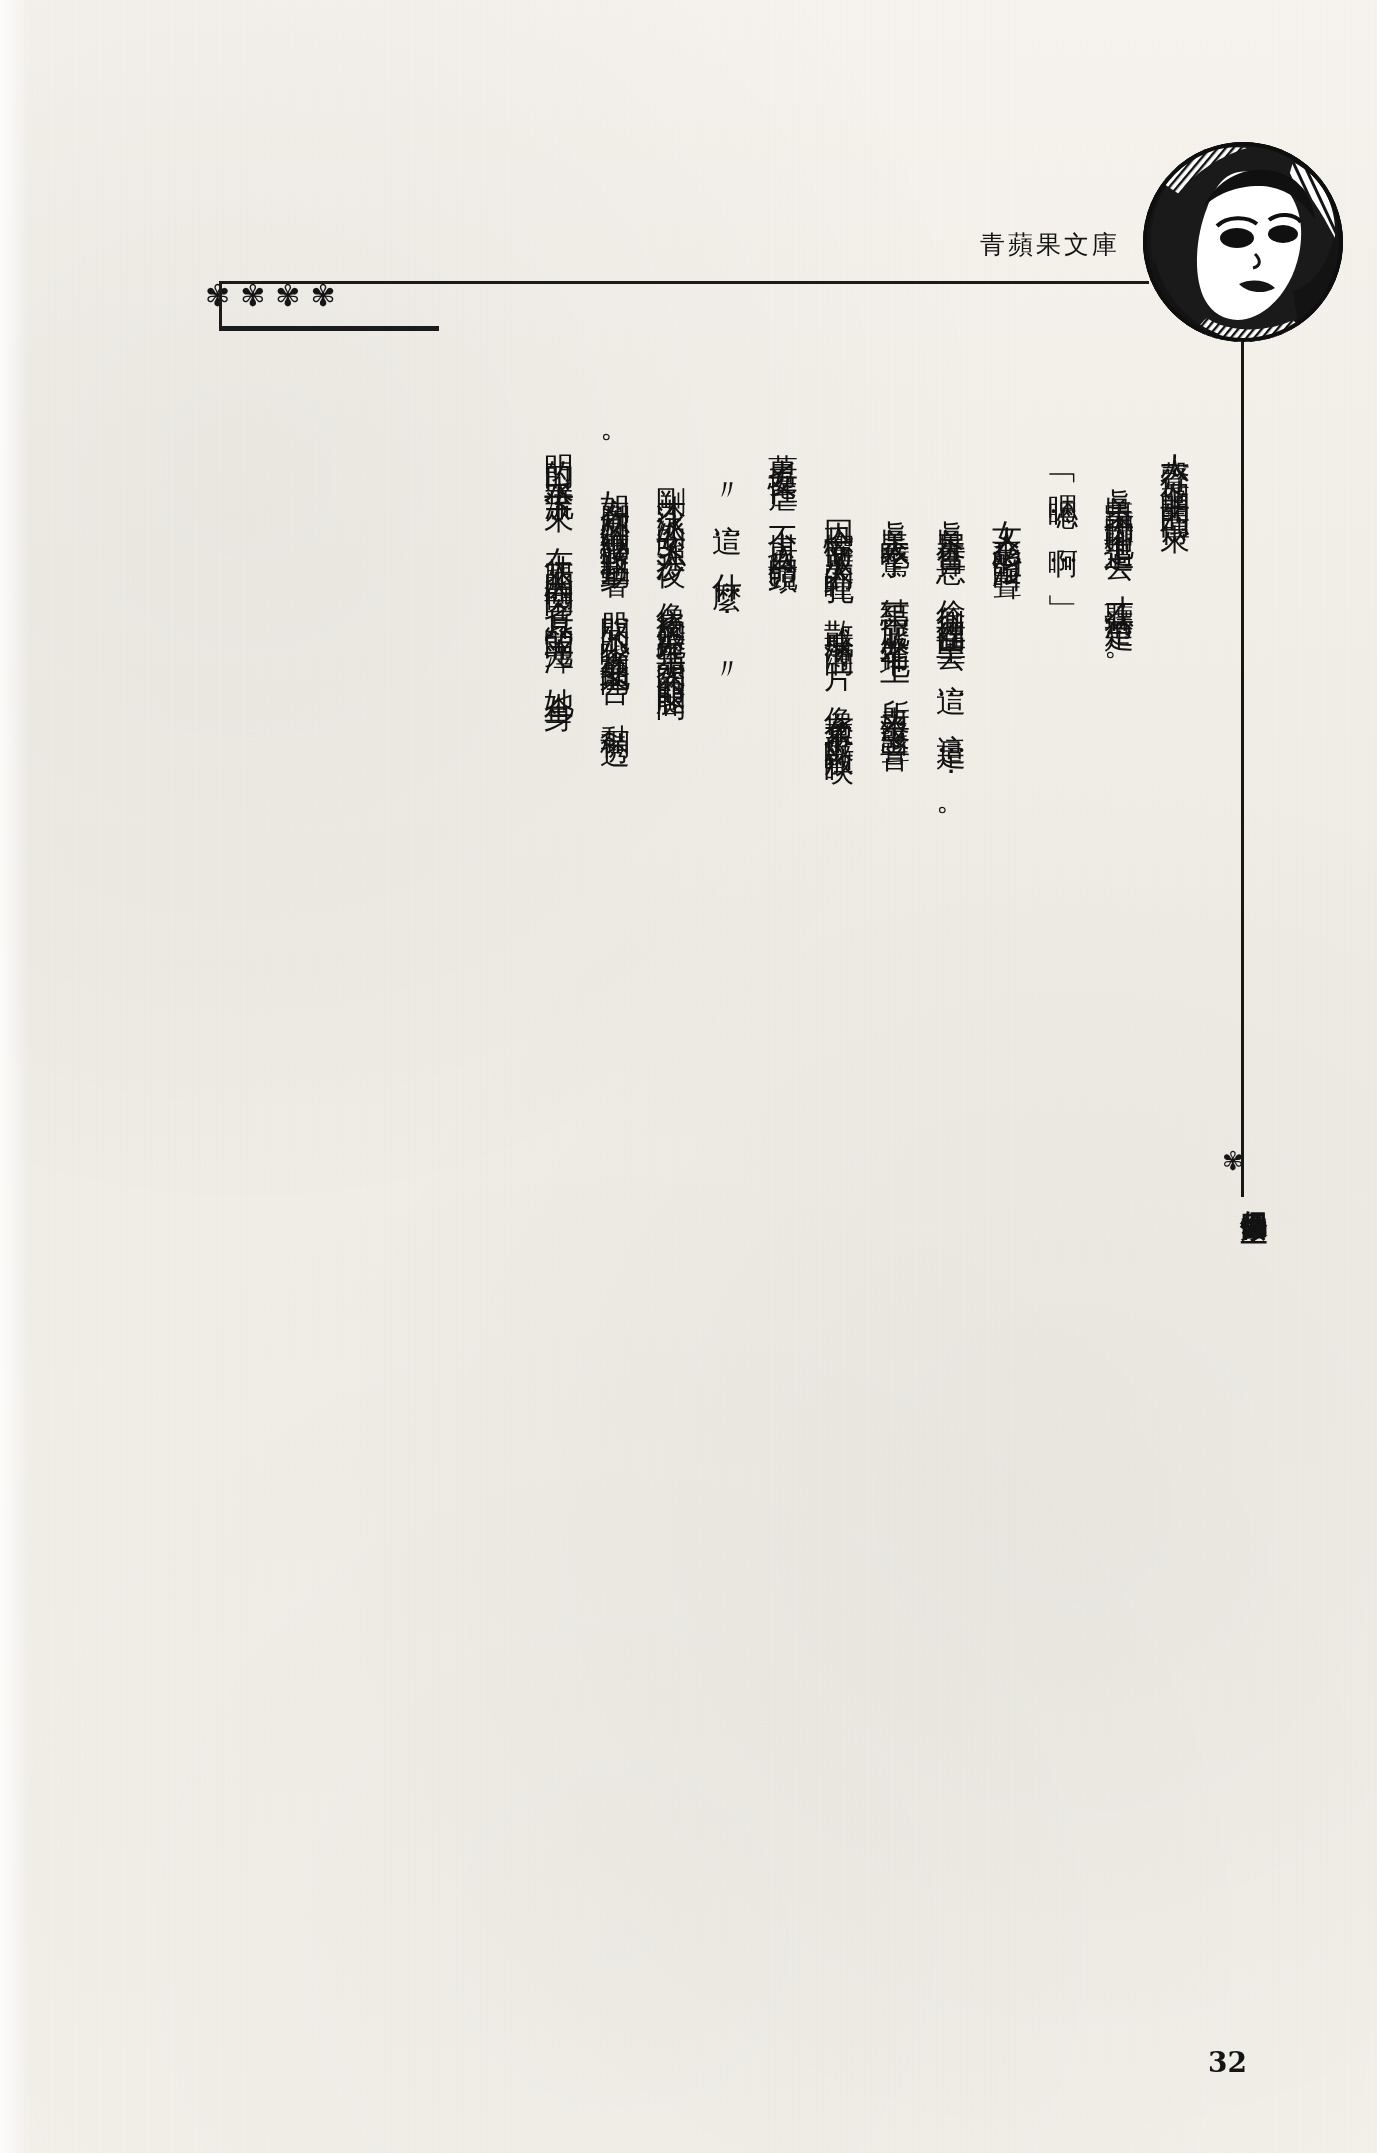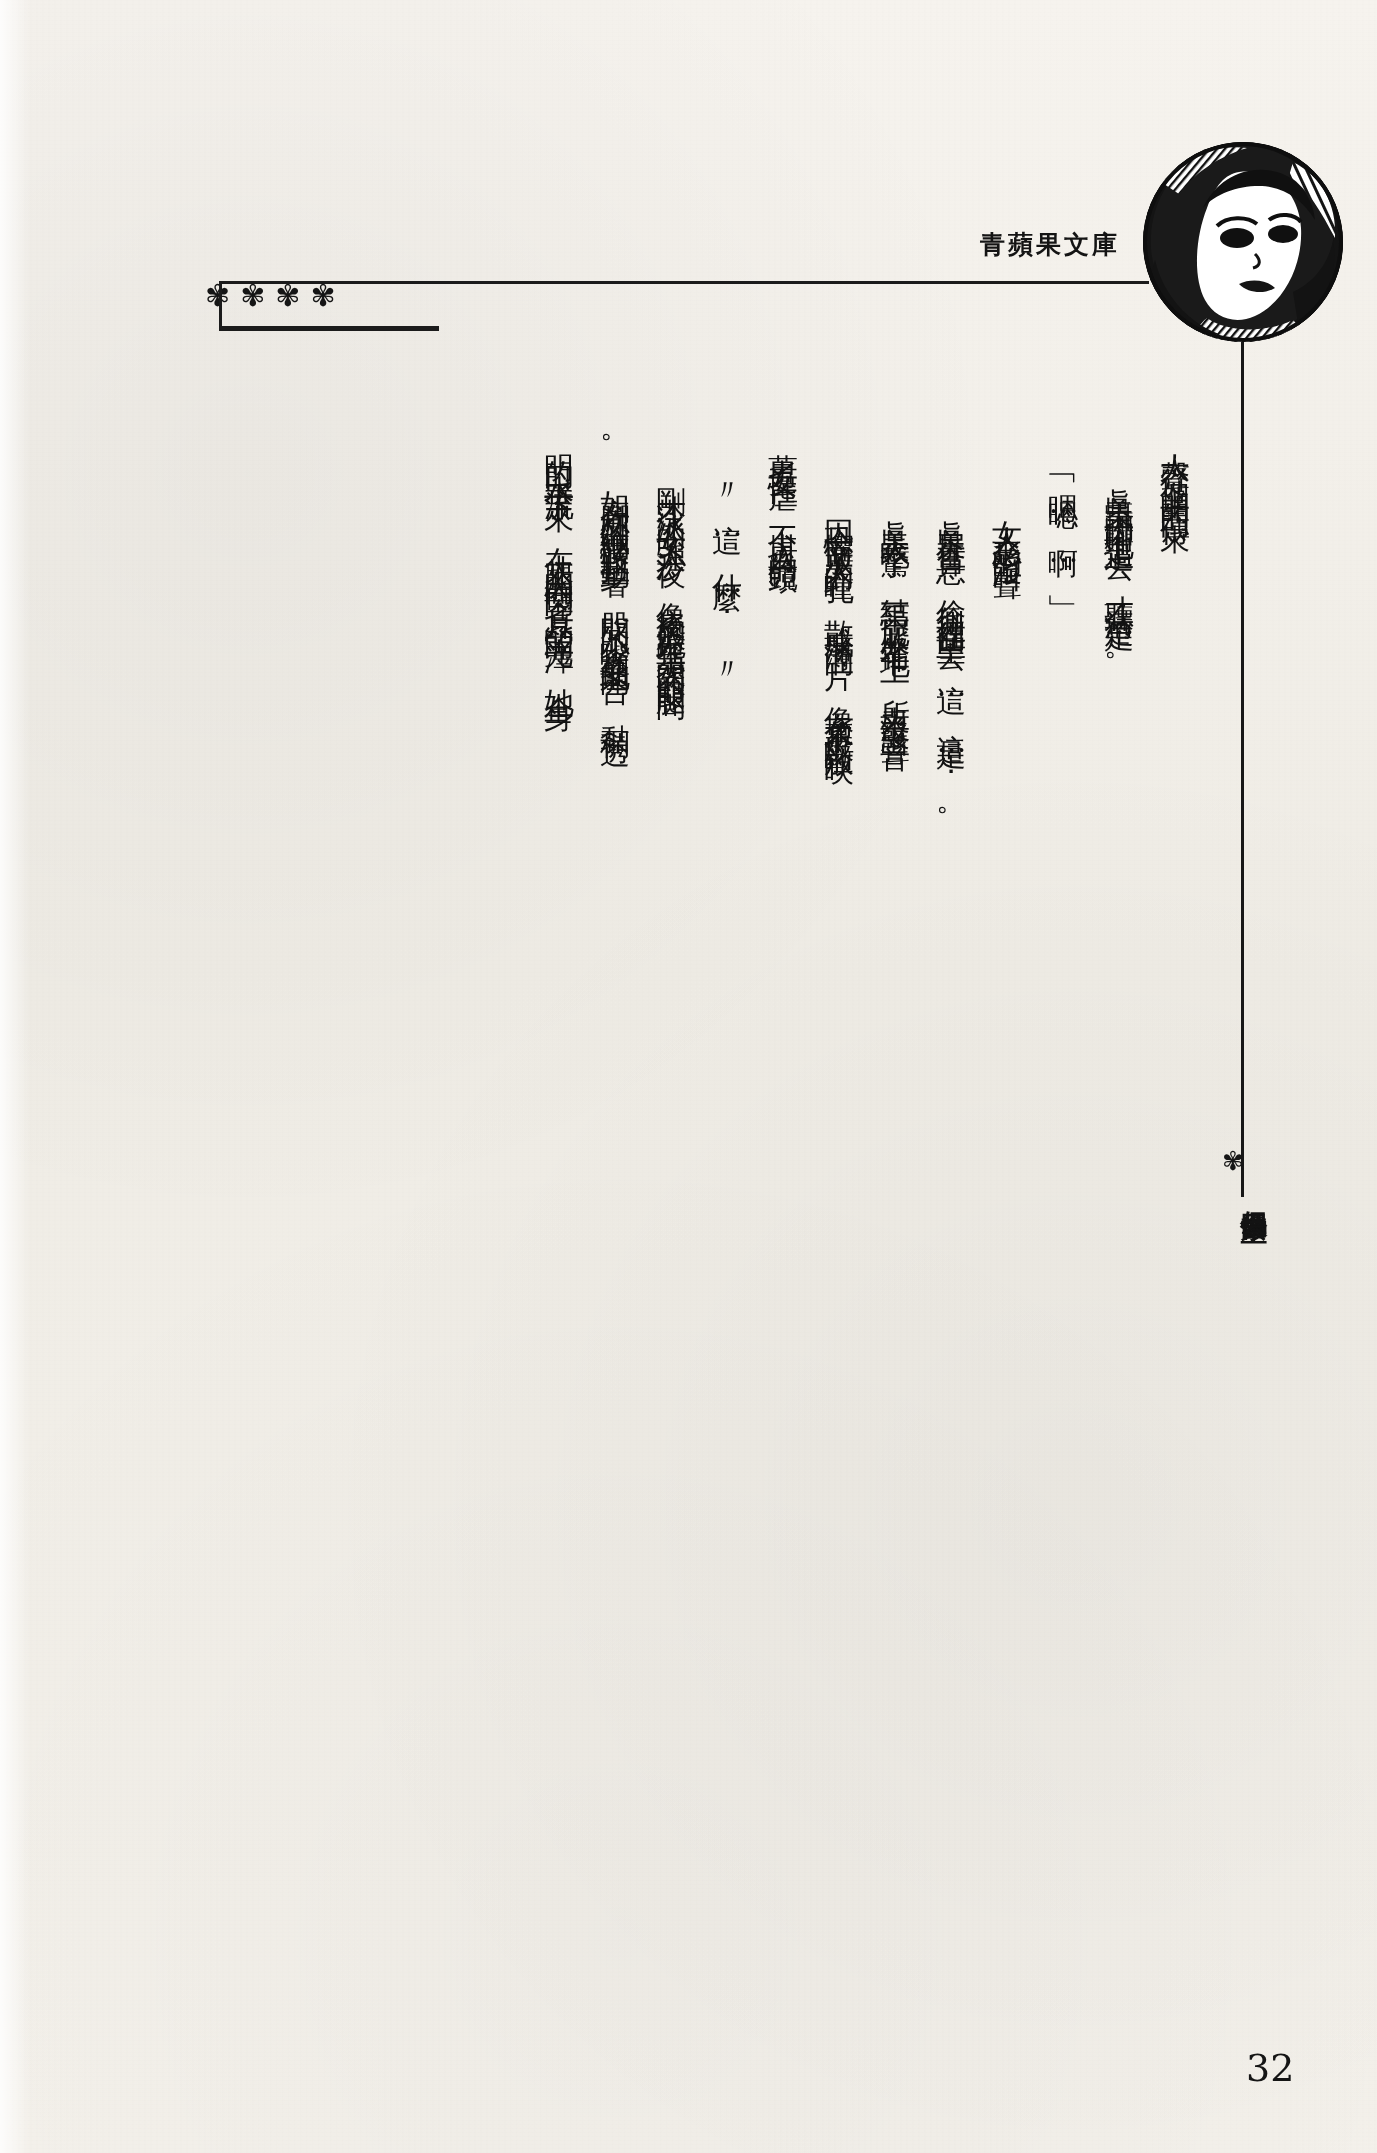--- a/index.html
+++ b/index.html
@@ -65,21 +65,21 @@
   }
   #header-label {
     position: absolute;
     left: 900px;
     top: 228px;
     width: 220px;
     text-align: right;
     font-size: 25px;
     letter-spacing: 3px;
     color: #141414;
-    font-weight: bold;
+    font-weight: normal;
     font-family: "DejaVu Serif", "Liberation Serif", serif;
   }
   #header-flowers {
     position: absolute;
     left: 205px;
     top: 268px;
     width: 240px;
     height: 55px;
     display: flex;
     align-items: center;
@@ -155,25 +155,26 @@
     width: 56px;
     flex: 0 0 56px;
     font-family: "DejaVu Serif", "Liberation Serif", serif;
     white-space: pre;
   }
   .col.indent-1 { padding-top: 34px; }
   .col.indent-2 { padding-top: 66px; }
 
   #page-number {
     position: absolute;
-    left: 1246px;
+    left: 1208px;
     top: 2046px;
-    font-size: 38px;
+    font-size: 28px;
     color: #151515;
     font-family: "DejaVu Serif", "Liberation Serif", serif;
+    font-weight: bold;
   }
 </style>
 </head>
 <body>
 
 <div id="page">
 
   <div id="grain"></div>
   <div id="paper-edge"></div>
 

